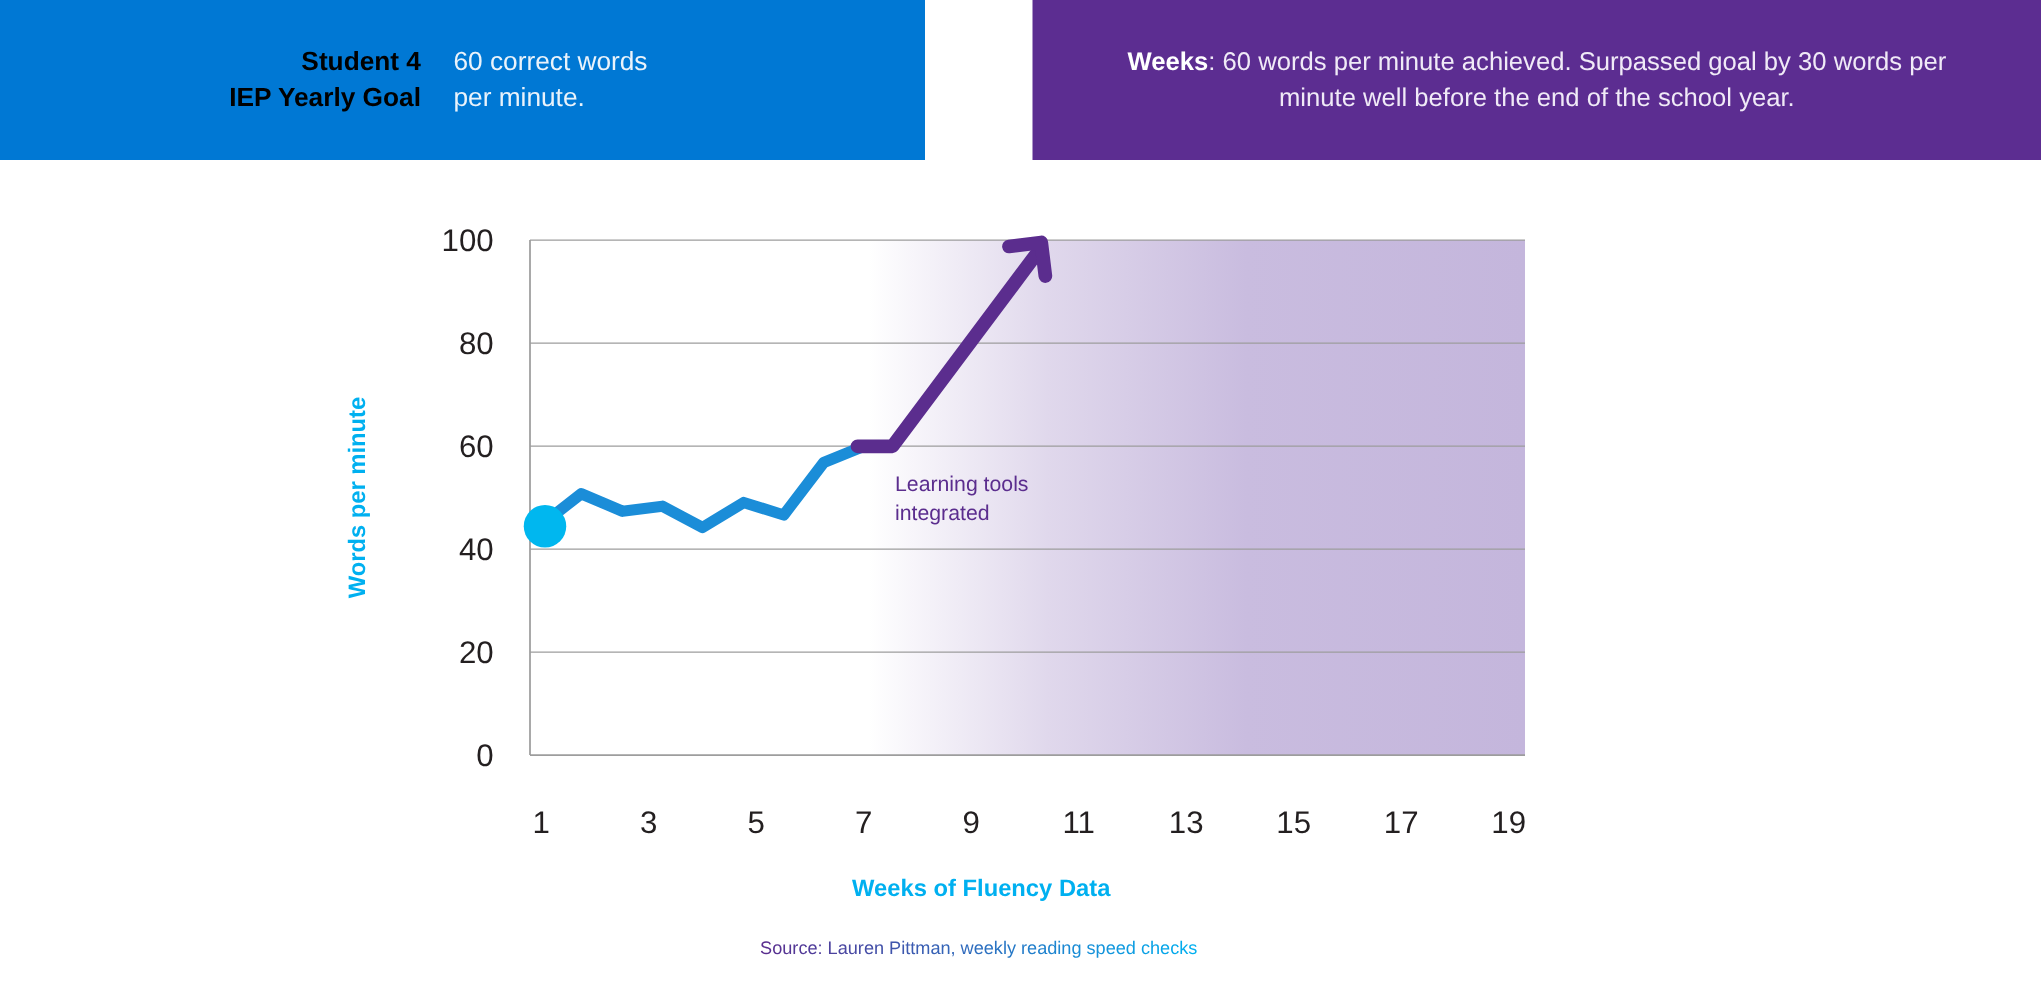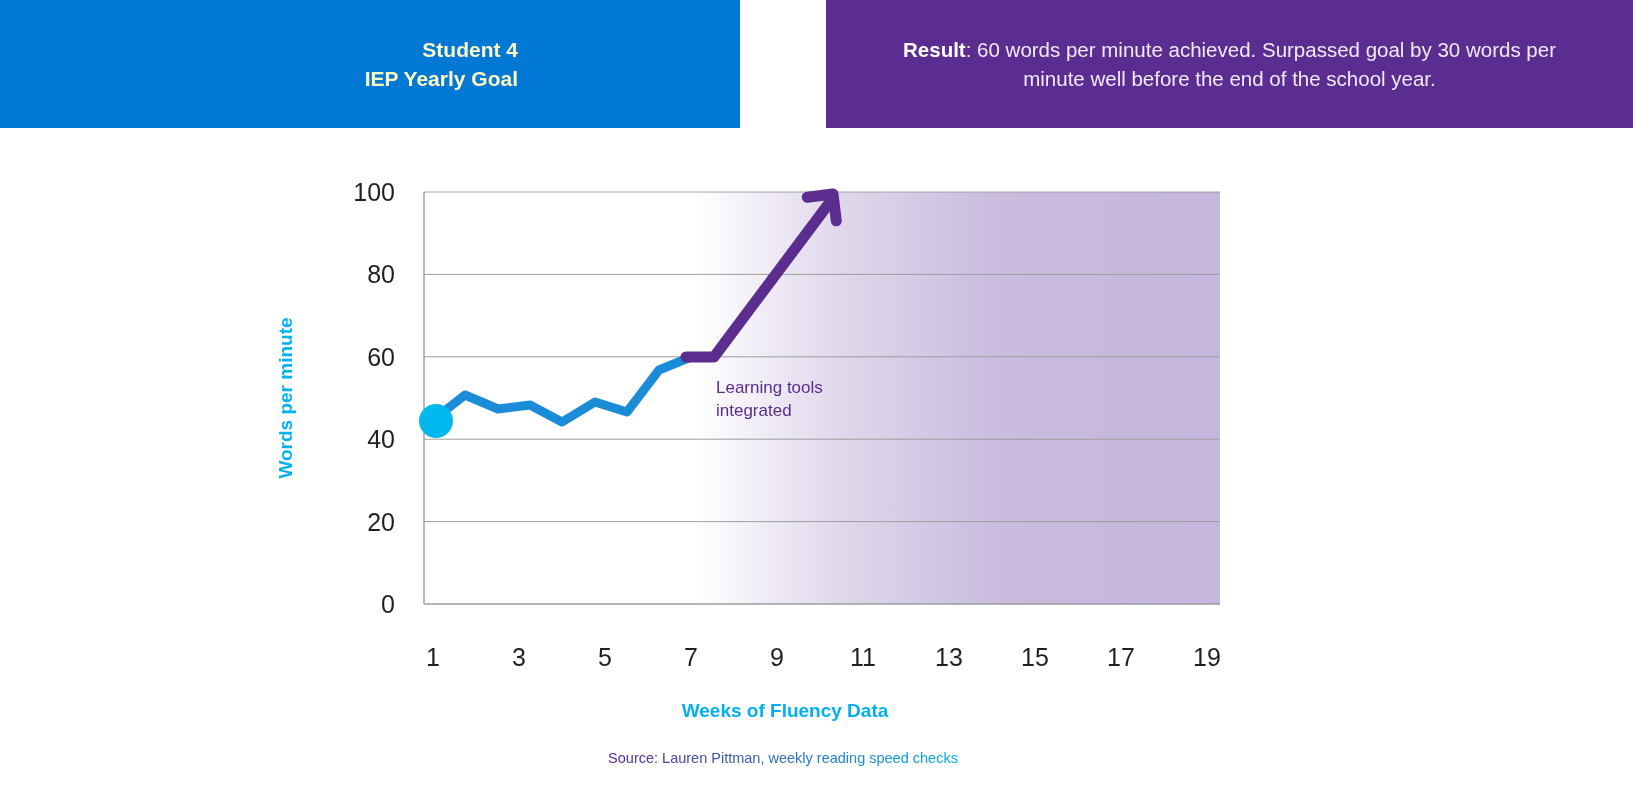--- a/index.html
+++ b/index.html
@@ -2,21 +2,21 @@
 <html><head>
 <meta charset="utf-8">
 <style>
   html,body{margin:0;padding:0;}
   body{width:1633px;height:802px;background:#ffffff;font-family:"Liberation Sans",sans-serif;overflow:hidden;position:relative;}
 
   
   .banner{position:absolute;top:0;box-sizing:border-box;}
   #banner-goal{left:0;width:740px;height:128px;background:#0078d4;display:flex;align-items:center;justify-content:flex-end;padding-right:222px;}
   .goal-inner{display:flex;align-items:flex-start;gap:26px;}
-  .goal-label{color:#fef9c3;font-weight:bold;font-size:21px;line-height:29px;text-align:right;white-space:pre-line;}
+  .goal-label{color:#000000;font-weight:bold;font-size:21px;line-height:29px;text-align:right;white-space:pre-line;}
   .goal-value{color:#eaf3fb;font-weight:300;font-size:21px;line-height:29px;text-align:left;white-space:pre-line;}
 
   #banner-result{left:826px;width:807px;height:128px;background:#5c2d91;display:flex;align-items:center;justify-content:center;padding:0 56px;}
   .result-text{color:#f0eaf7;font-size:20.5px;line-height:29px;text-align:center;font-weight:300;}
   .result-text b{font-weight:bold;color:#ffffff;}
 
   
   #chart-region{position:absolute;left:0;top:128px;width:1633px;height:689px;}
   #chart-svg{position:absolute;left:0;top:0;}
 
@@ -26,25 +26,26 @@
   .axis-title{font-family:"Liberation Sans",sans-serif;fill:#00b0f0;font-size:19px;font-weight:bold;}
   .annot{font-family:"Liberation Sans",sans-serif;fill:#5b2d8e;font-size:17px;font-weight:400;}
   .source{font-family:"Liberation Sans",sans-serif;font-size:14.5px;font-weight:400;}
 </style>
 </head>
 <body>
 
 <div class="banner" id="banner-goal">
   <div class="goal-inner">
     <div class="goal-label">Student 4<br>IEP Yearly Goal</div>
+    <div class="goal-value">60 correct words<br>per minute.</div>
   </div>
 </div>
 
 <div class="banner" id="banner-result">
-  <div class="result-text"><b>Result</b><span>: 60 words per minute achieved. Surpassed goal by 30 words per minute well before the end of the school year.</span></div>
+  <div class="result-text"><b>Weeks</b><span>: 60 words per minute achieved. Surpassed goal by 30 words per minute well before the end of the school year.</span></div>
 </div>
 
 <div id="chart-region">
   <svg id="chart-svg" width="1633" height="674" viewBox="0 0 1633 674" xmlns="http://www.w3.org/2000/svg">
     <defs>
       <linearGradient id="plotGrad" x1="0" y1="0" x2="1" y2="0">
         <stop offset="0.00" stop-color="#ffffff"></stop>
         <stop offset="0.34" stop-color="#ffffff"></stop>
         <stop offset="0.52" stop-color="#e0d8ec"></stop>
         <stop offset="0.72" stop-color="#c9bcdf"></stop>

